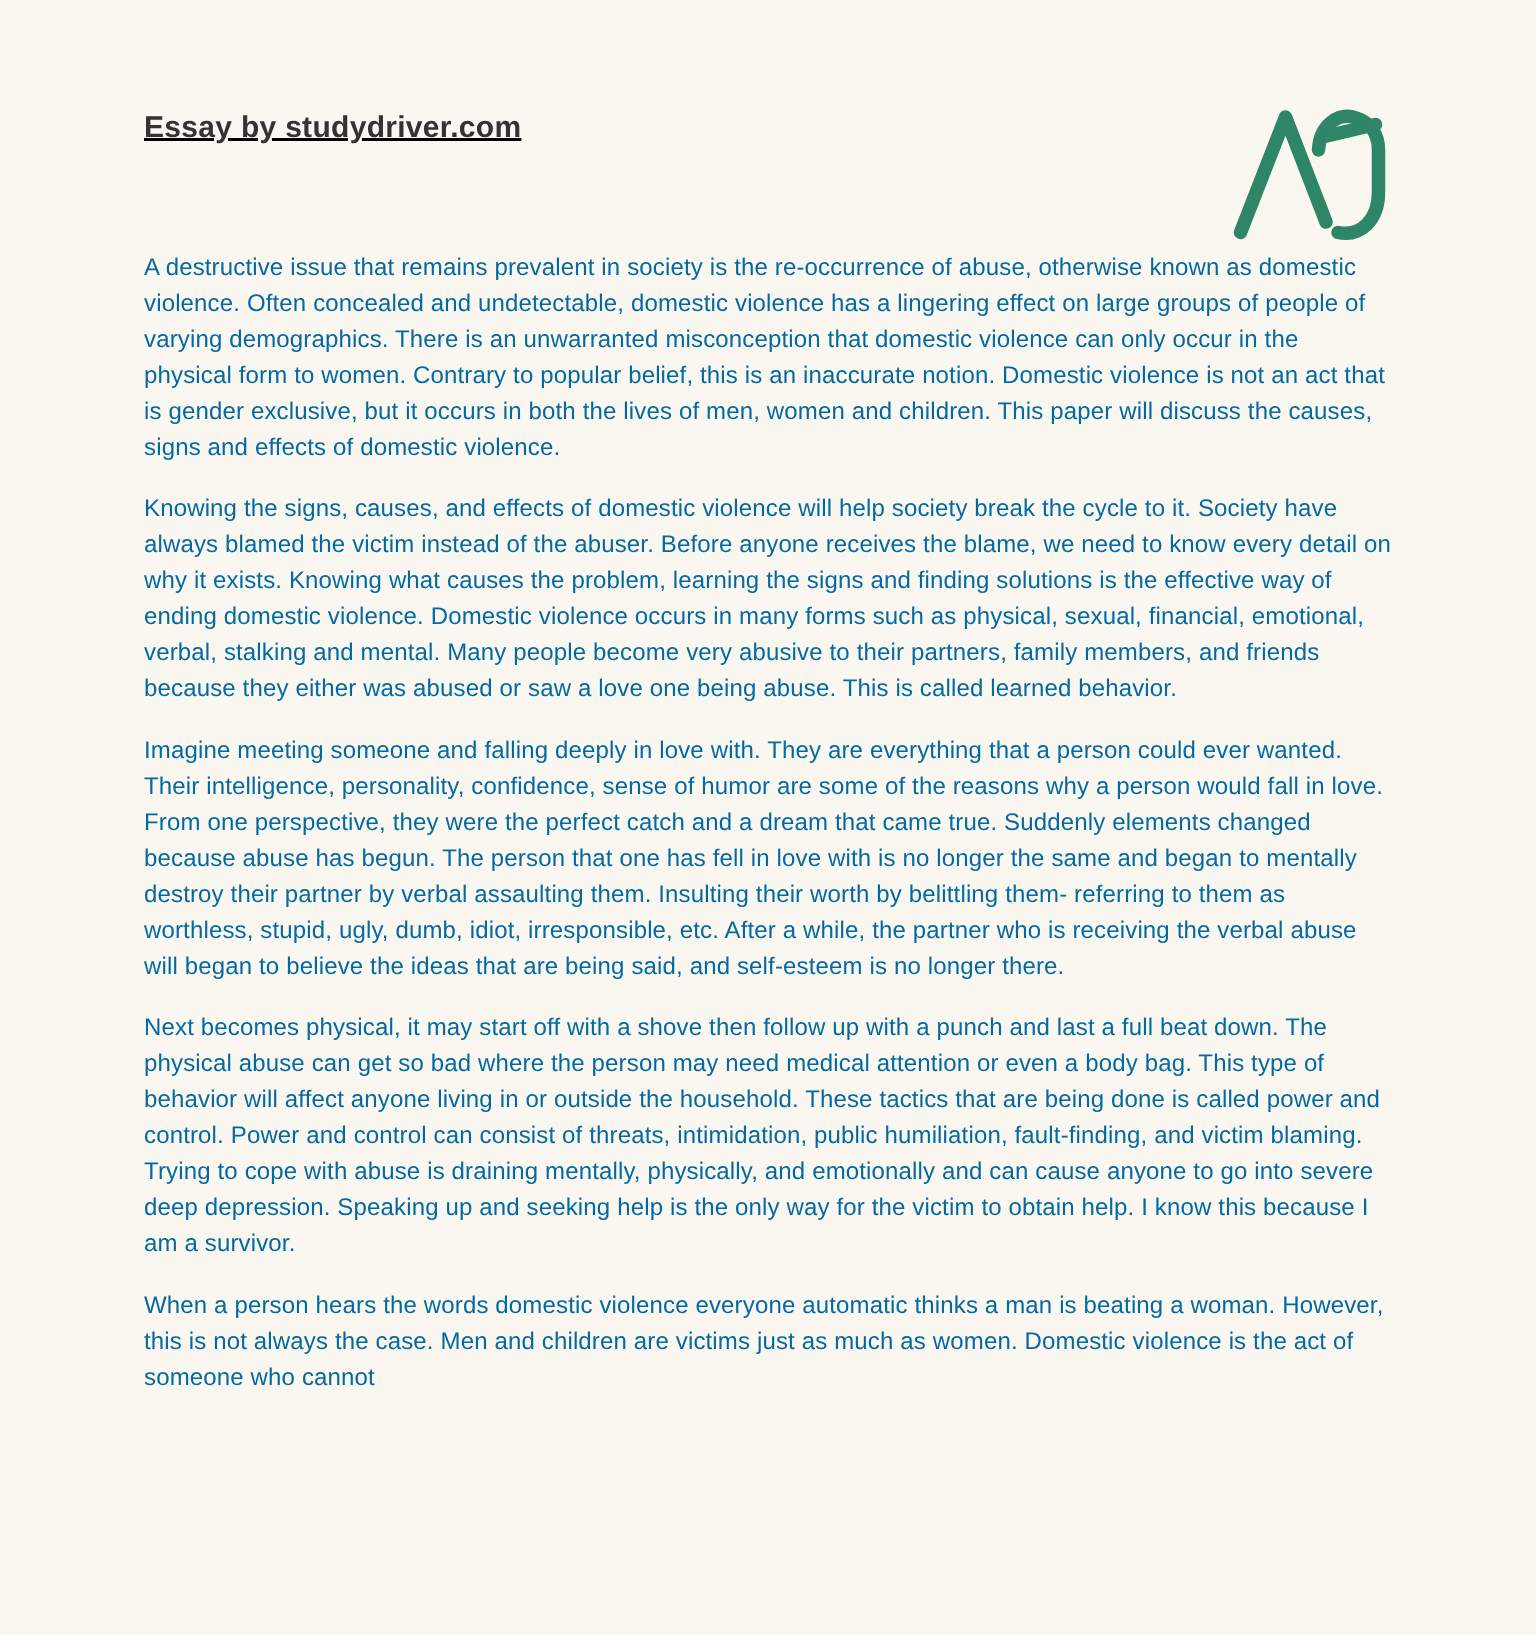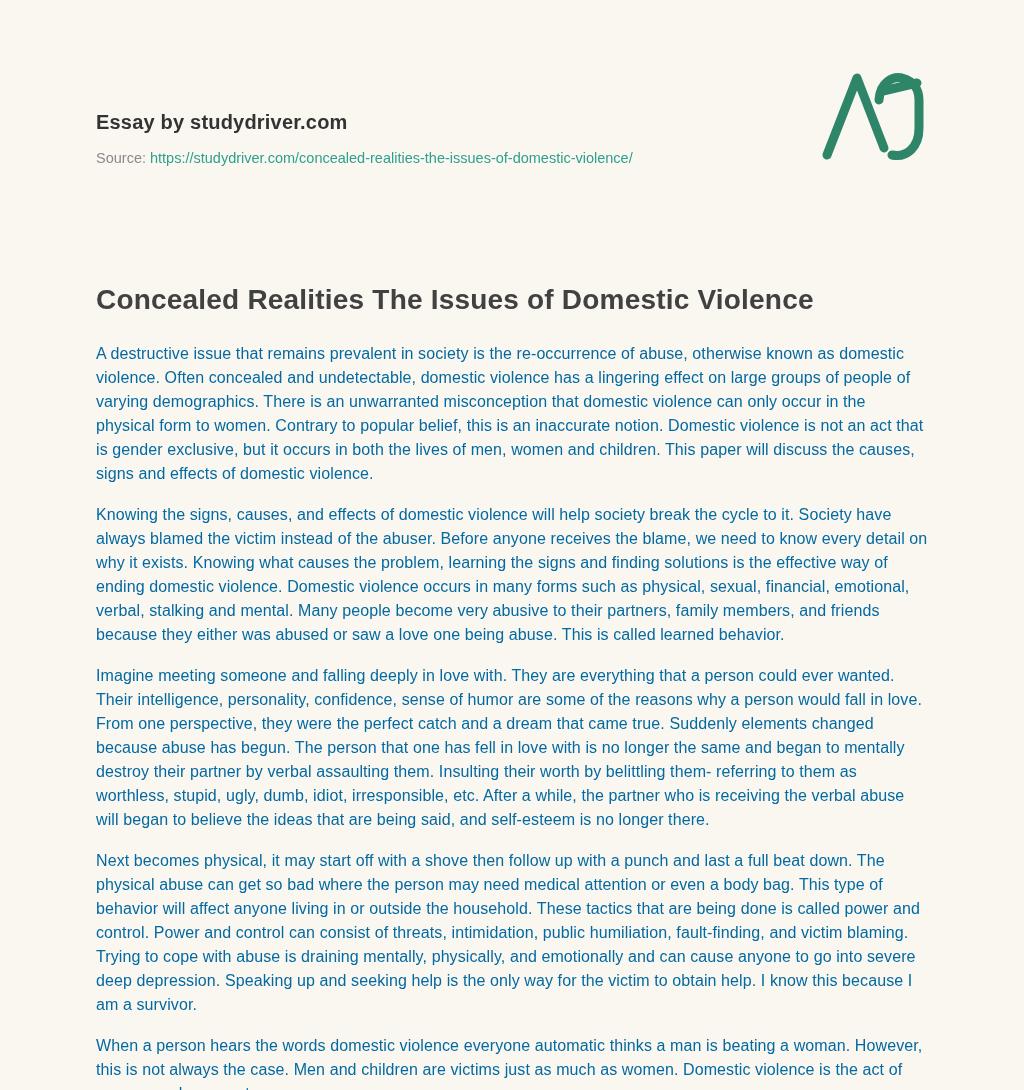--- a/index.html
+++ b/index.html
@@ -14,21 +14,22 @@
     height: 1090px;
     background: #faf7f1;
     overflow: hidden;
   }
   .content {
     padding: 74px 96px 0 96px;
   }
   .header {
     display: flex;
     justify-content: space-between;
-    align-items: flex-end;
+    align-items: flex-start;
+    text-decoration: underline;
   }
   .header-left h2 {
     margin: 0 0 16px 0;
     font-size: 20px;
     font-weight: 700;
     color: #333333;
     letter-spacing: 0.2px;
   }
   .source-line {
     font-size: 14.5px;
@@ -60,35 +61,31 @@
 </style>
 </head>
 <body>
 
 <div class="page">
   <div class="content">
 
     <div class="header">
       <div class="header-left">
         <h2>Essay by studydriver.com</h2>
-        <div class="source-line">
-          <span>Source:</span><a href="#">https://studydriver.com/concealed-realities-the-issues-of-domestic-violence/</a>
-        </div>
       </div>
 
       <div class="logo">
         <svg width="106" height="94" viewBox="0 0 106 94" fill="none" stroke="#2e8568" stroke-width="9" stroke-linecap="round" stroke-linejoin="round">
           <path d="M7 87 L37 10 L64 80"></path>
           <path d="M59 32 C60 14 73 8 82 10 C94 13 99 22 99 32 L99 60 C99 79 87 90 72 87"></path>
           <path d="M63 23 L97 15"></path>
         </svg>
       </div>
     </div>
 
-    <h1 class="essay-title">Concealed Realities The Issues of Domestic Violence</h1>
 
     <div class="essay-body">
       <p>A destructive issue that remains prevalent in society is the re-occurrence of abuse, otherwise known as domestic violence. Often concealed and undetectable, domestic violence has a lingering effect on large groups of people of varying demographics. There is an unwarranted misconception that domestic violence can only occur in the physical form to women. Contrary to popular belief, this is an inaccurate notion. Domestic violence is not an act that is gender exclusive, but it occurs in both the lives of men, women and children. This paper will discuss the causes, signs and effects of domestic violence.</p>
       <p>Knowing the signs, causes, and effects of domestic violence will help society break the cycle to it. Society have always blamed the victim instead of the abuser. Before anyone receives the blame, we need to know every detail on why it exists. Knowing what causes the problem, learning the signs and finding solutions is the effective way of ending domestic violence. Domestic violence occurs in many forms such as physical, sexual, financial, emotional, verbal, stalking and mental. Many people become very abusive to their partners, family members, and friends because they either was abused or saw a love one being abuse. This is called learned behavior.</p>
       <p>Imagine meeting someone and falling deeply in love with. They are everything that a person could ever wanted. Their intelligence, personality, confidence, sense of humor are some of the reasons why a person would fall in love. From one perspective, they were the perfect catch and a dream that came true. Suddenly elements changed because abuse has begun. The person that one has fell in love with is no longer the same and began to mentally destroy their partner by verbal assaulting them. Insulting their worth by belittling them- referring to them as worthless, stupid, ugly, dumb, idiot, irresponsible, etc. After a while, the partner who is receiving the verbal abuse will began to believe the ideas that are being said, and self-esteem is no longer there.</p>
       <p>Next becomes physical, it may start off with a shove then follow up with a punch and last a full beat down. The physical abuse can get so bad where the person may need medical attention or even a body bag. This type of behavior will affect anyone living in or outside the household. These tactics that are being done is called power and control. Power and control can consist of threats, intimidation, public humiliation, fault-finding, and victim blaming. Trying to cope with abuse is draining mentally, physically, and emotionally and can cause anyone to go into severe deep depression. Speaking up and seeking help is the only way for the victim to obtain help. I know this because I am a survivor.</p>
       <p>When a person hears the words domestic violence everyone automatic thinks a man is beating a woman. However, this is not always the case. Men and children are victims just as much as women. Domestic violence is the act of someone who cannot</p>
     </div>
 
   </div>

